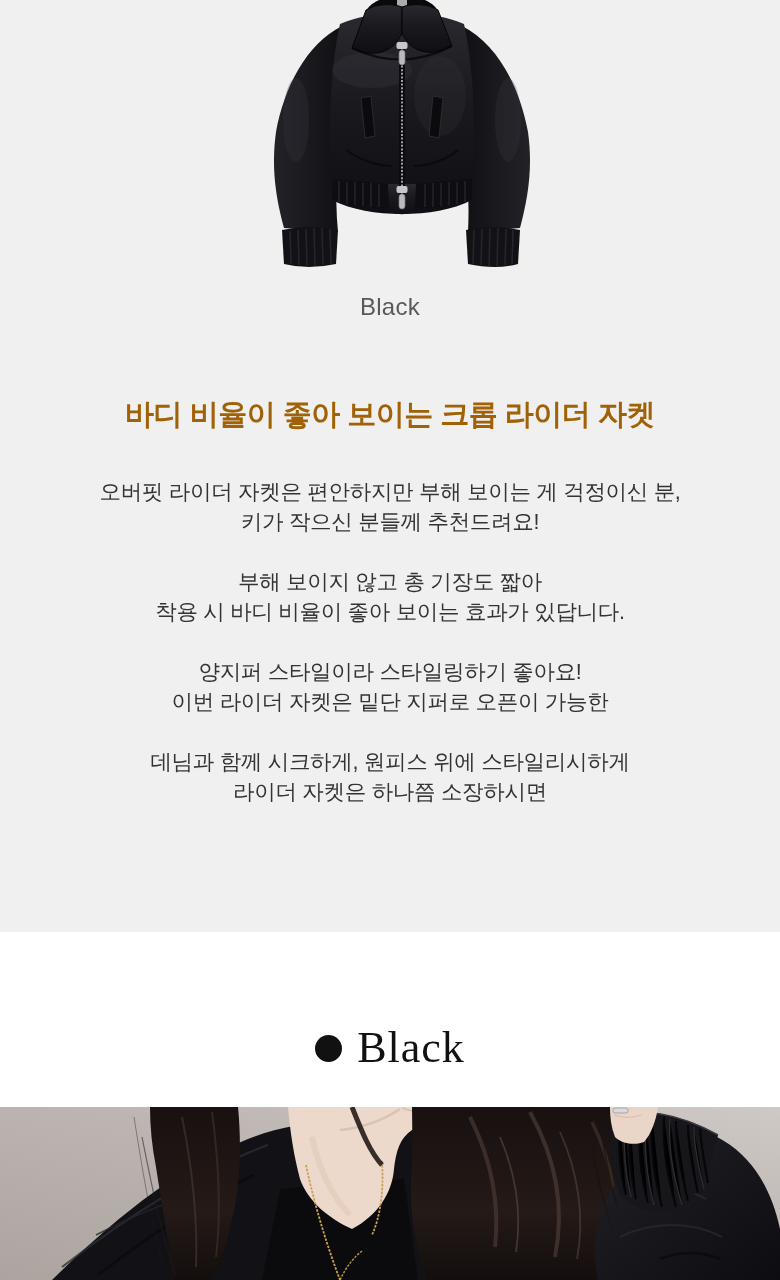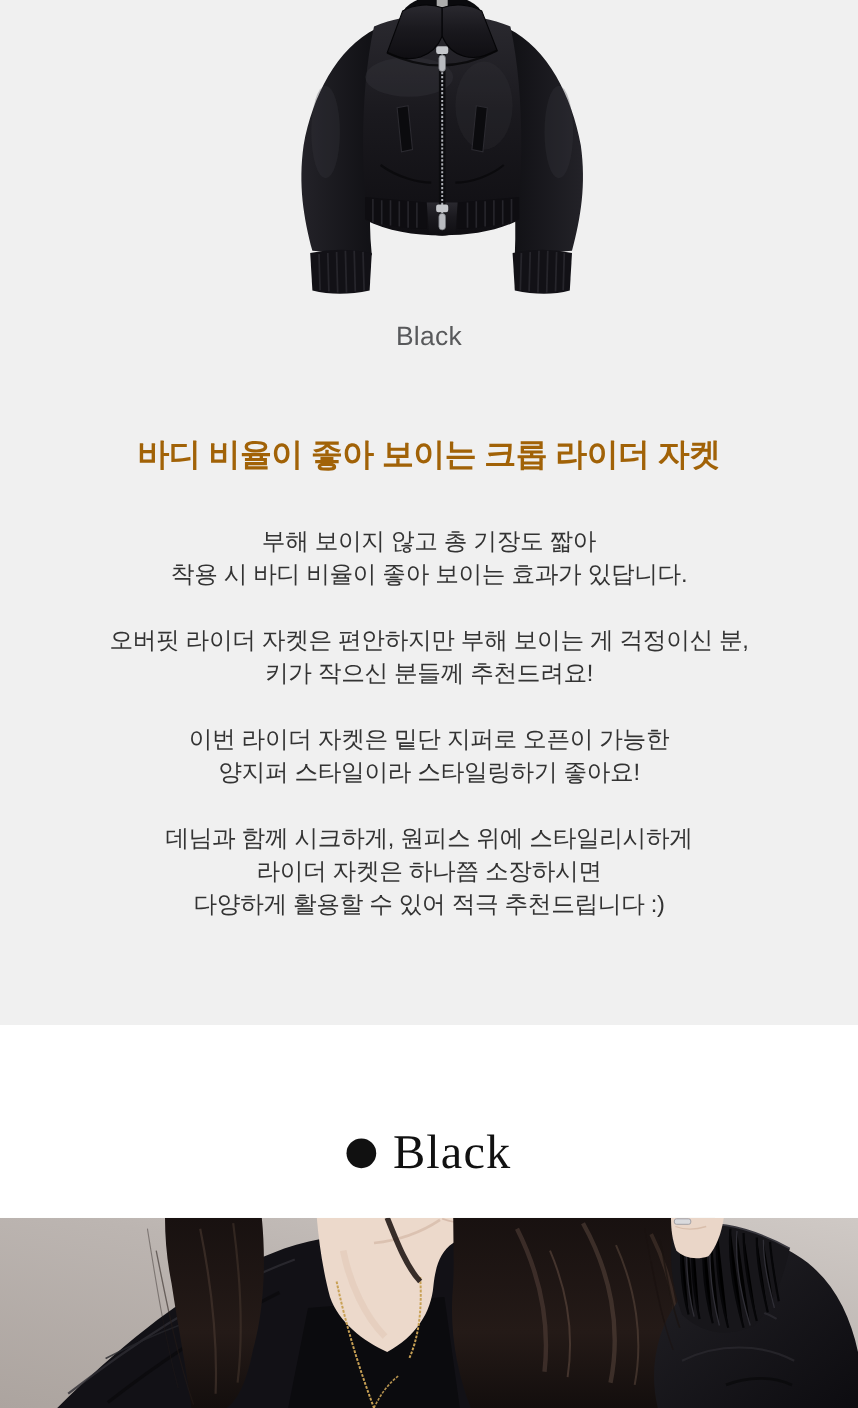--- a/index.html
+++ b/index.html
@@ -187,35 +187,34 @@
         </g>
       </svg>
     </div>
 
     <div class="caption">Black</div>
 
     <h2 class="heading">바디 비율이 좋아 보이는 크롭 라이더 자켓</h2>
 
     <div class="desc">
       <p>
+        <span class="line">오버핏 라이더 자켓은 편안하지만 부해 보이는 게 걱정이신 분,</span>
+        <span class="line">키가 작으신 분들께 추천드려요!</span>
+      </p>
+      <p>
         <span class="line">부해 보이지 않고 총 기장도 짧아</span>
         <span class="line">착용 시 바디 비율이 좋아 보이는 효과가 있답니다.</span>
       </p>
       <p>
-        <span class="line">오버핏 라이더 자켓은 편안하지만 부해 보이는 게 걱정이신 분,</span>
-        <span class="line">키가 작으신 분들께 추천드려요!</span>
-      </p>
-      <p>
+        <span class="line">양지퍼 스타일이라 스타일링하기 좋아요!</span>
         <span class="line">이번 라이더 자켓은 밑단 지퍼로 오픈이 가능한</span>
-        <span class="line">양지퍼 스타일이라 스타일링하기 좋아요!</span>
       </p>
       <p>
         <span class="line">데님과 함께 시크하게, 원피스 위에 스타일리시하게</span>
         <span class="line">라이더 자켓은 하나쯤 소장하시면</span>
-        <span class="line">다양하게 활용할 수 있어 적극 추천드립니다 :)</span>
       </p>
     </div>
   </section>
 
   <section class="color-section">
     <div class="color-label">
       <span class="dot"></span>
       <span class="color-name">Black</span>
     </div>
   </section>

